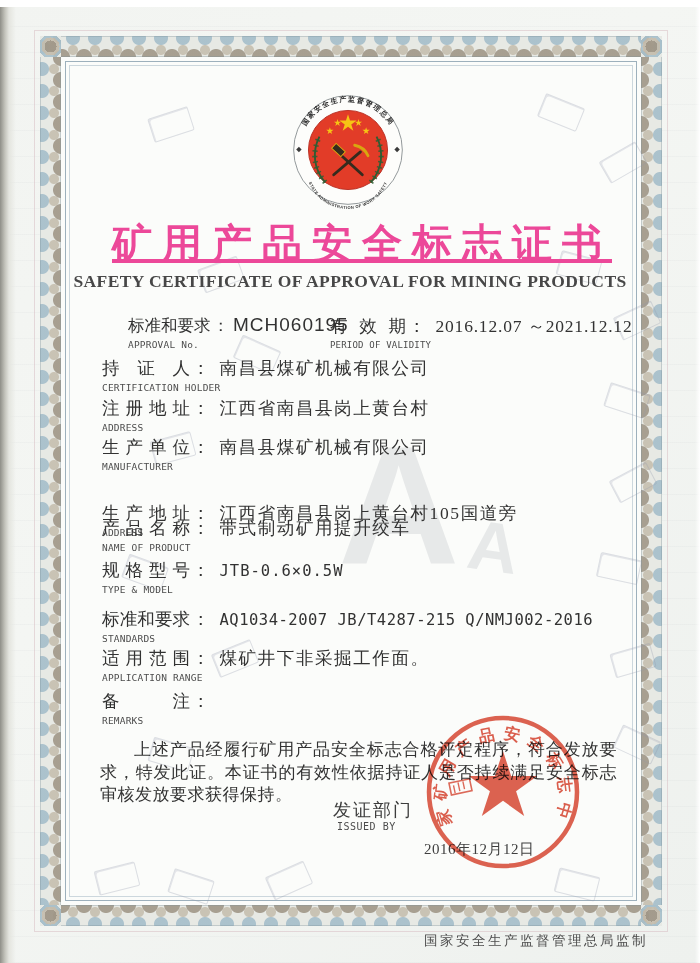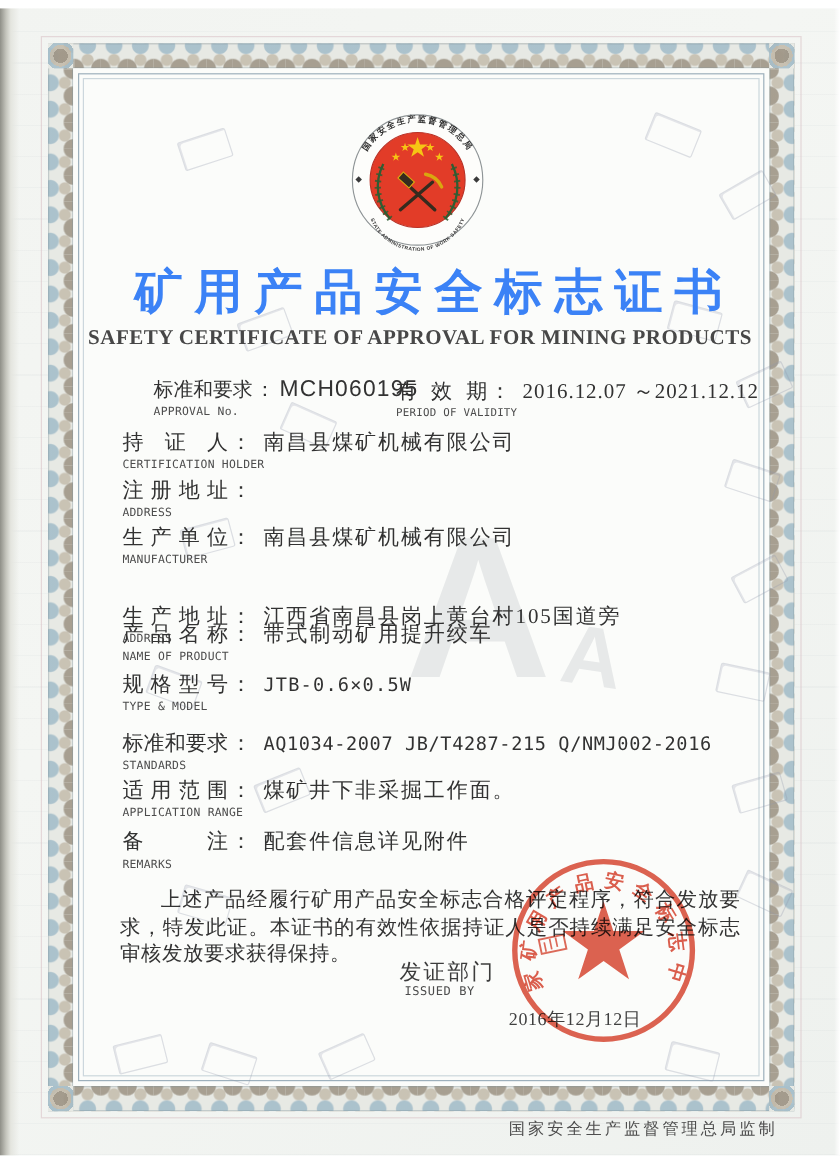--- a/index.html
+++ b/index.html
@@ -37,21 +37,21 @@
   .inner-line2{position:absolute;inset:29px;border:1px solid #ccd7dd;}
 
   
   .wm{position:absolute;width:40px;height:23px;border:1px solid rgba(145,152,172,.30);border-radius:2px;
       box-shadow:inset 0 0 0 3px rgba(255,255,255,0), inset 4px 4px 0 -3px rgba(145,152,172,.22);}
   .wmA{position:absolute;font-family:"Liberation Sans","DejaVu Sans",sans-serif;font-weight:bold;
        color:rgba(130,136,148,.16);line-height:1;}
 
   
   .title{position:absolute;top:216px;left:14px;right:0;text-align:center;font-size:40px;font-weight:700;
-         letter-spacing:10px;text-indent:10px;color:#3b82f6;}
+         letter-spacing:10px;text-indent:10px;color:#ec4899;text-decoration:underline;}
   .subtitle{position:absolute;top:271px;left:0;right:0;text-align:center;font-size:17.5px;font-weight:700;color:#474747;letter-spacing:.4px;}
   .row{position:absolute;left:102px;right:62px;}
   .line{display:flex;align-items:baseline;font-size:17.5px;color:#323232;white-space:nowrap;}
   .lab{display:inline-block;width:88px;text-align:justify;text-align-last:justify;letter-spacing:0;}
   .colon{margin:0 2px 0 2px;}
   .val{margin-left:8px;letter-spacing:1.6px;}
   .cap{font-family:"DejaVu Sans Mono","Liberation Mono",monospace;font-size:9.5px;color:#4c4c4c;margin-top:2px;letter-spacing:.2px;}
   .approval-left{position:absolute;left:128px;top:314px;}
   .approval-left .line{font-size:16.5px;}
   .approval-right{position:absolute;left:330px;top:314px;}
@@ -172,20 +172,21 @@
         <span class="lab">持 证 人</span>
         <span class="colon">：</span>
         <span class="val">南昌县煤矿机械有限公司</span>
       </div>
     <div class="cap">CERTIFICATION HOLDER</div>
   </div>
   <div class="row" style="top:396px">
     <div class="line">
         <span class="lab">注 册 地 址</span>
         <span class="colon">：</span>
+        <span class="val">江西省南昌县岗上黄台村</span>
       </div>
     <div class="cap">ADDRESS</div>
   </div>
   <div class="row" style="top:435px">
     <div class="line">
         <span class="lab">生 产 单 位</span>
         <span class="colon">：</span>
         <span class="val">南昌县煤矿机械有限公司</span>
       </div>
     <div class="cap">MANUFACTURER</div>
@@ -227,21 +228,20 @@
         <span class="lab">适 用 范 围</span>
         <span class="colon">：</span>
         <span class="val">煤矿井下非采掘工作面。</span>
       </div>
     <div class="cap">APPLICATION RANGE</div>
   </div>
   <div class="row" style="top:689px">
     <div class="line">
         <span class="lab">备 注</span>
         <span class="colon">：</span>
-        <span class="val">配套件信息详见附件</span>
       </div>
     <div class="cap">REMARKS</div>
   </div>
 
   <div class="statement">上述产品经履行矿用产品安全标志合格评定程序，符合发放要求，特发此证。本证书的有效性依据持证人是否持续满足安全标志审核发放要求获得保持。</div>
 
   <div class="issuer-zh">发证部门</div>
   <div class="issuer-en">ISSUED BY</div>
   <div class="issue-date">2016年12月12日</div>
 

